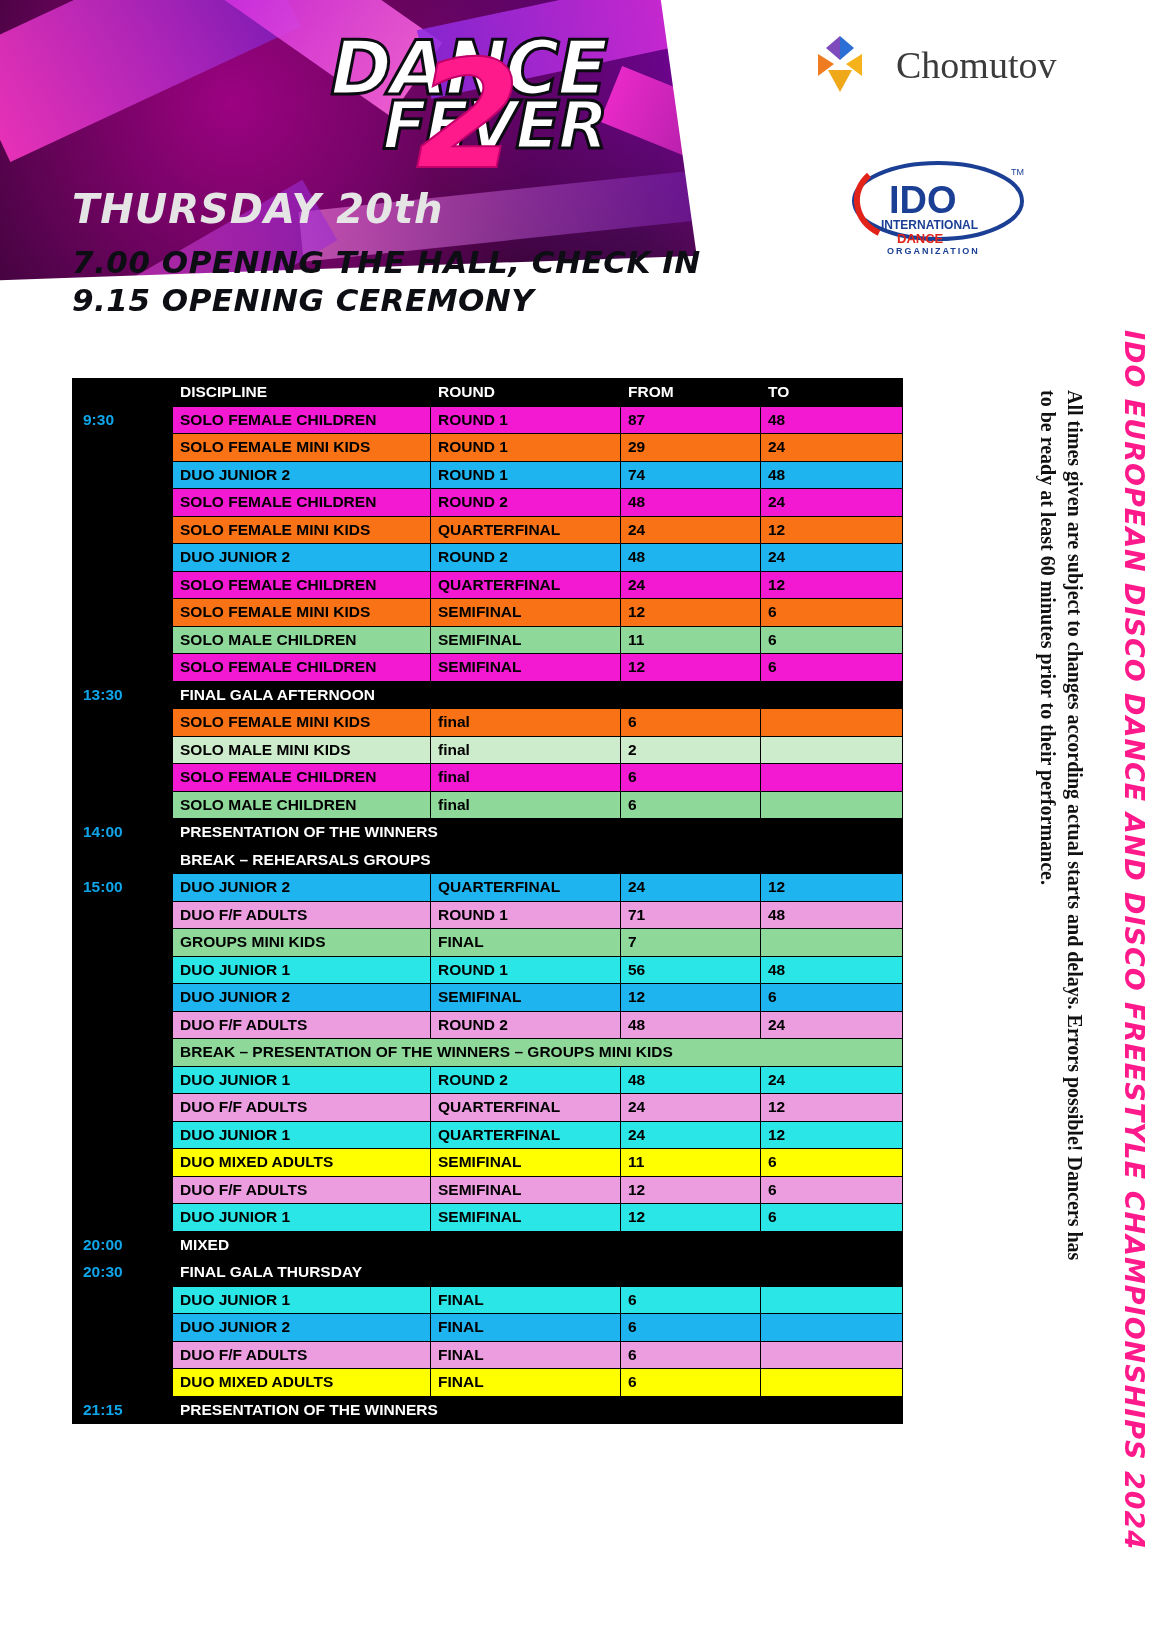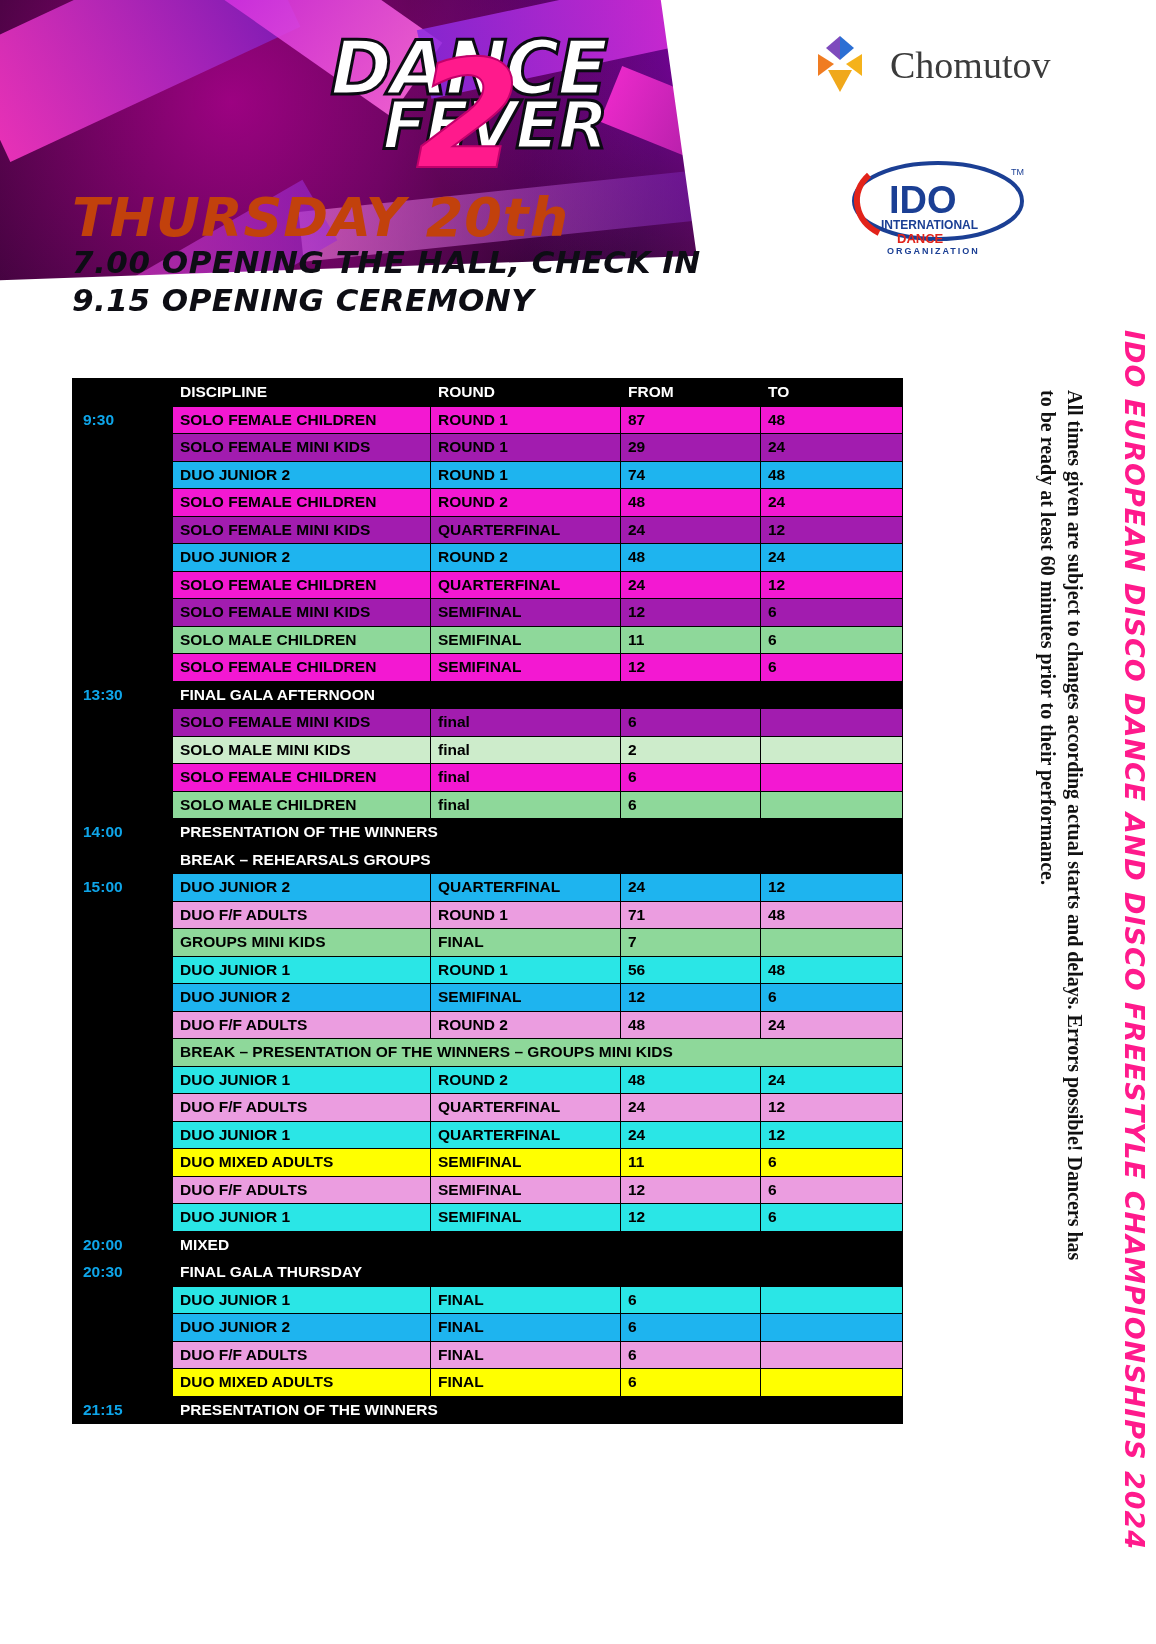--- a/index.html
+++ b/index.html
@@ -76,38 +76,38 @@
     position:absolute; left:330px; top:6px;
     font-family:"DejaVu Sans", sans-serif;
     font-size:150px; font-weight:bold; font-style:italic;
     color:#ff1a8c; line-height:1;
     -webkit-text-stroke:2px #c2006b;
   }
 
   #day-title{
     position:absolute; left:72px; top:186px;
     font-family:"DejaVu Sans", sans-serif;
-    font-size:54px; font-style:italic; font-weight:bold;
-    color:#c2410c;
+    font-size:40px; font-style:italic; font-weight:bold;
+    color:#e5e5e5;
     letter-spacing:1px;
   }
   #head-line1, #head-line2{
     position:absolute; left:72px;
     font-family:"DejaVu Sans", sans-serif;
     font-size:31px; font-style:italic; font-weight:bold;
     color:#0d0d14;
     letter-spacing:.5px;
   }
   #head-line1{ top:244px; }
   #head-line2{ top:282px; }
 
   
   #chomutov{
     position:absolute; left:810px; top:34px;
-    display:flex; align-items:center; gap:20px;
+    display:flex; align-items:center; gap:26px;
   }
   #chomutov .mark{ width:60px; height:62px; position:relative; }
   #chomutov .txt{
     font-family:"Liberation Serif", serif;
     font-size:38px; color:#3b3b3b;
   }
   
   #ido-box{
     position:absolute; left:838px; top:150px;
     width:200px; height:118px;
@@ -167,21 +167,21 @@
     text-align:left;
     vertical-align:middle;
   }
   tr.head td{
     background:#000; color:#fff;
   }
   td.blk{ background:#000; color:#fff; border-color:#000;}
   td.time{ background:#000; color:#0ea5e9; text-align:left; padding-left:10px;}
 
   .c-magenta{ background:#f318d2; }
-  .c-lightblue{ background:#a21caf; }
+  .c-lightblue{ background:#f97316; }
   .c-blue{ background:#1eb4ef; }
   .c-green{ background:#8ed89a; }
   .c-lightgreen{ background:#cdeccb; }
   .c-pink{ background:#eb9de0; }
   .c-cyan{ background:#2ae6e6; }
   .c-yellow{ background:#ffff00; }
 </style>
 </head>
 <body>
 

